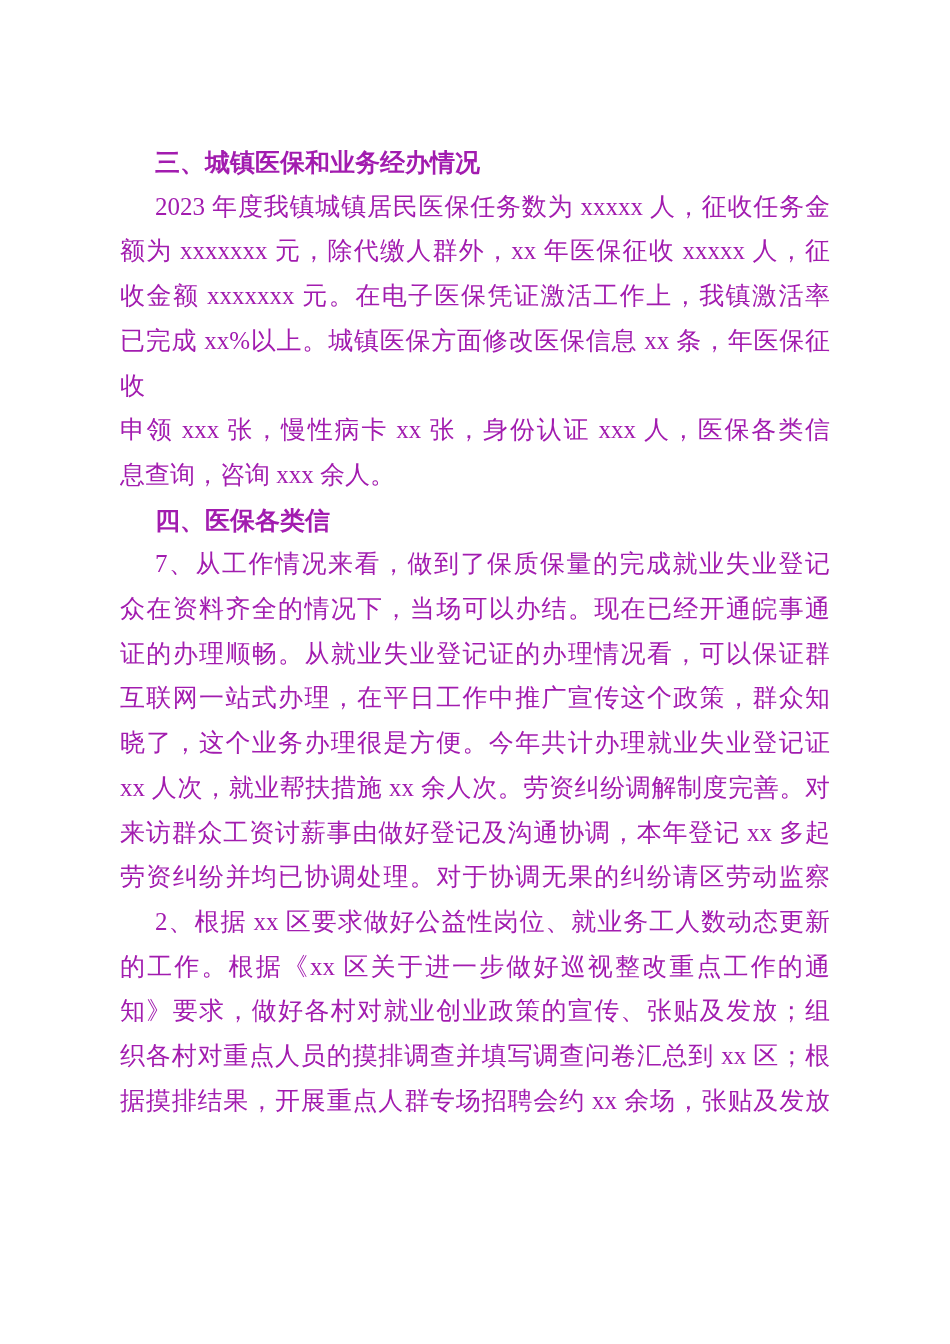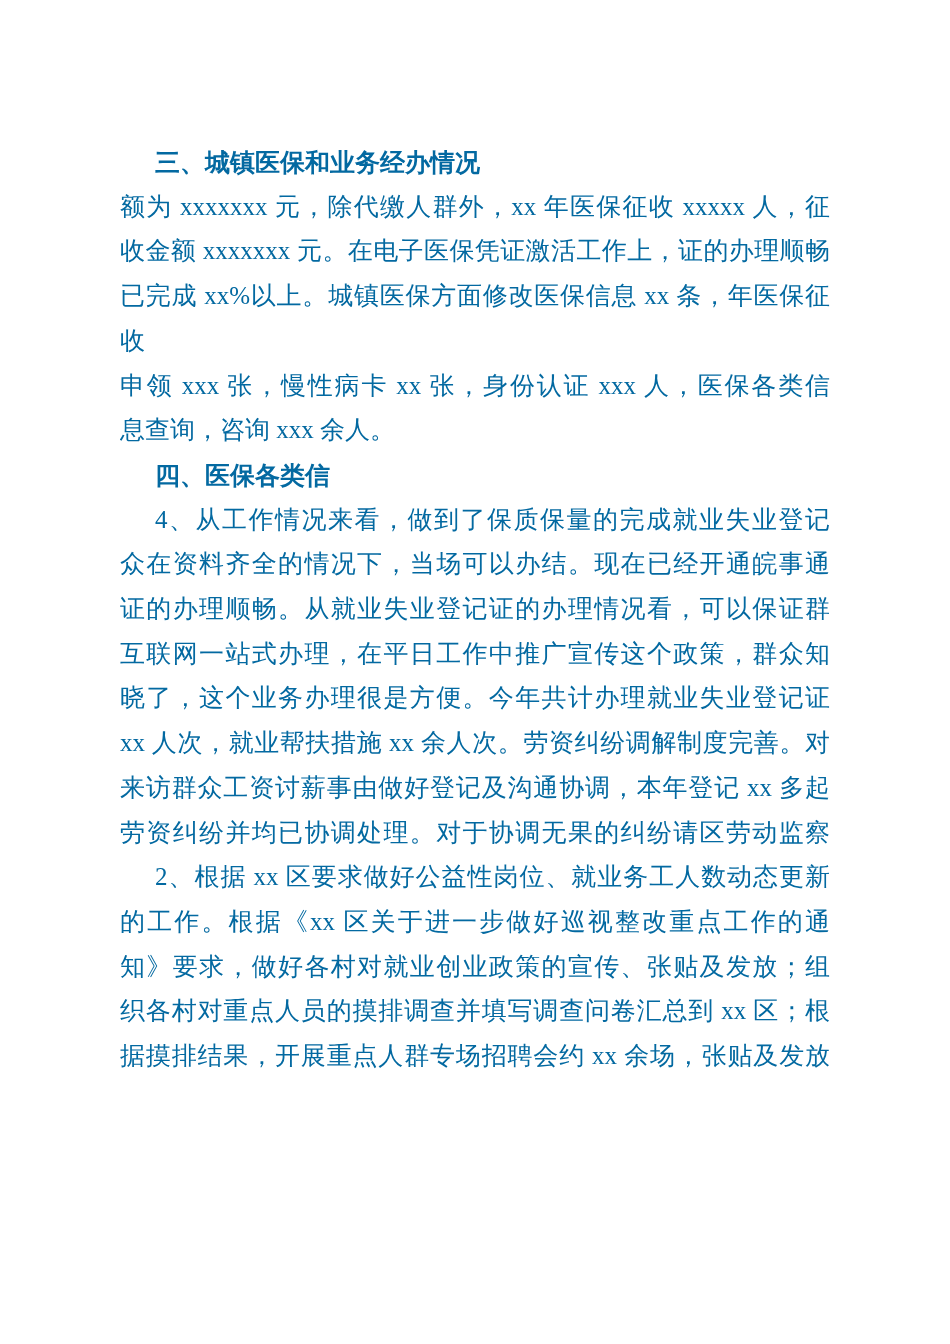--- a/index.html
+++ b/index.html
@@ -8,21 +8,21 @@
     background: #ffffff;
   }
   .page {
     position: relative;
     width: 950px;
     height: 1344px;
     box-sizing: border-box;
     background: #ffffff;
     padding: 140px 120px 0 120px;
     overflow: hidden;
-    color: #0369a1;
+    color: #a21caf;
     font-family: "Liberation Serif", "DejaVu Serif", serif;
     font-size: 25px;
     line-height: 44.7px;
   }
   .doc-body {
     width: 710px;
   }
   .heading {
     font-family: "Liberation Sans", "DejaVu Sans", sans-serif;
     font-weight: bold;
@@ -46,27 +46,28 @@
     text-align: right;
     text-align-last: left;
   }
 </style>
 </head>
 <body>
 
 <div class="page">
   <div class="doc-body">
       <div class="heading">三、城镇医保和业务经办情况</div>
+      <div class="line first">2023 年度我镇城镇居民医保任务数为 xxxxx 人，征收任务金</div>
       <div class="line">额为 xxxxxxx 元，除代缴人群外，xx 年医保征收 xxxxx 人，征</div>
-      <div class="line">收金额 xxxxxxx 元。在电子医保凭证激活工作上，证的办理顺畅</div>
+      <div class="line">收金额 xxxxxxx 元。在电子医保凭证激活工作上，我镇激活率</div>
       <div class="line">已完成 xx%以上。城镇医保方面修改医保信息 xx 条，年医保征收</div>
       <div class="line">申领 xxx 张，慢性病卡 xx 张，身份认证 xxx 人，医保各类信</div>
       <div class="line nojust">息查询，咨询 xxx 余人。</div>
       <div class="heading">四、医保各类信</div>
-      <div class="line first">4、从工作情况来看，做到了保质保量的完成就业失业登记</div>
+      <div class="line first">7、从工作情况来看，做到了保质保量的完成就业失业登记</div>
       <div class="line">众在资料齐全的情况下，当场可以办结。现在已经开通皖事通</div>
       <div class="line">证的办理顺畅。从就业失业登记证的办理情况看，可以保证群</div>
       <div class="line">互联网一站式办理，在平日工作中推广宣传这个政策，群众知</div>
       <div class="line">晓了，这个业务办理很是方便。今年共计办理就业失业登记证</div>
       <div class="line">xx 人次，就业帮扶措施 xx 余人次。劳资纠纷调解制度完善。对</div>
       <div class="line">来访群众工资讨薪事由做好登记及沟通协调，本年登记 xx 多起</div>
       <div class="line">劳资纠纷并均已协调处理。对于协调无果的纠纷请区劳动监察</div>
       <div class="line first">2、根据 xx 区要求做好公益性岗位、就业务工人数动态更新</div>
       <div class="line">的工作。根据《xx 区关于进一步做好巡视整改重点工作的通</div>
       <div class="line">知》要求，做好各村对就业创业政策的宣传、张贴及发放；组</div>

